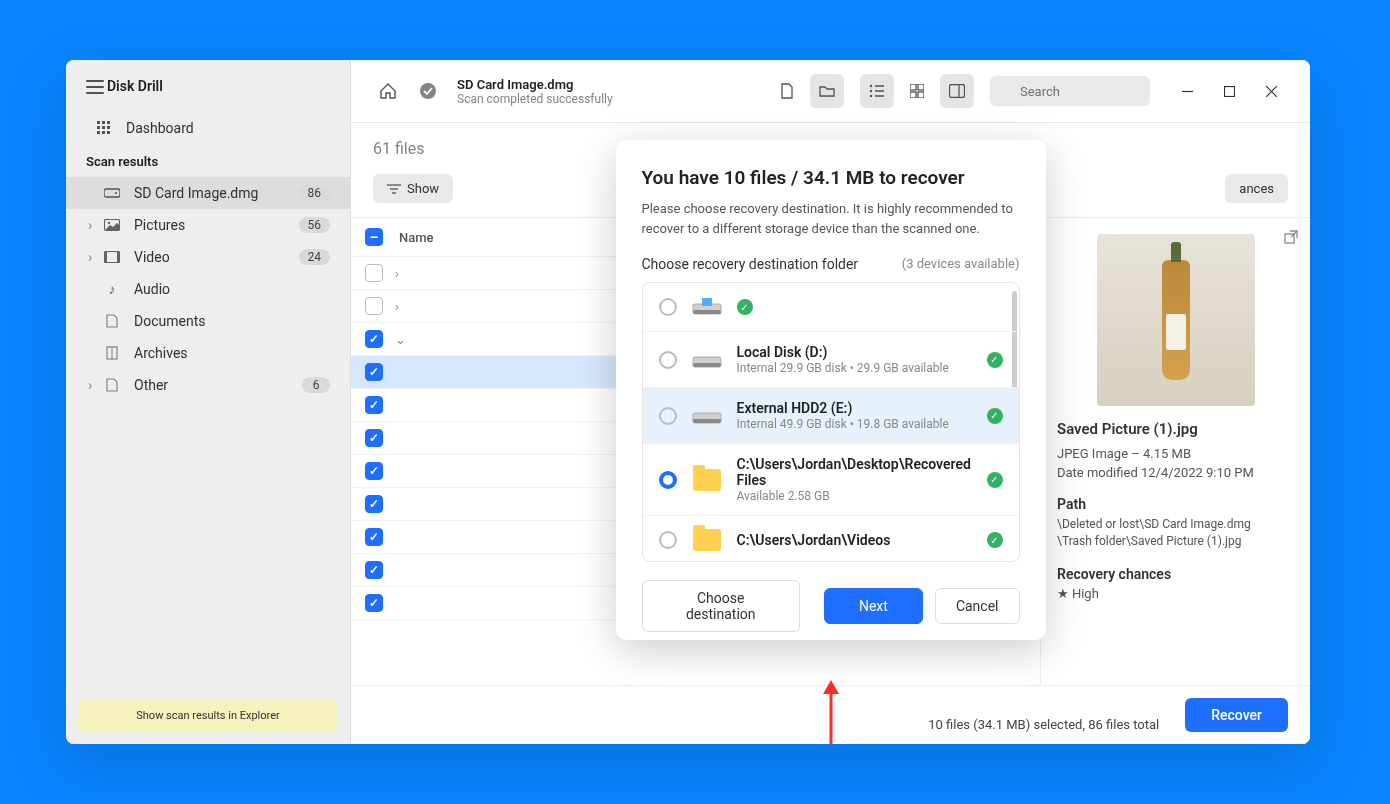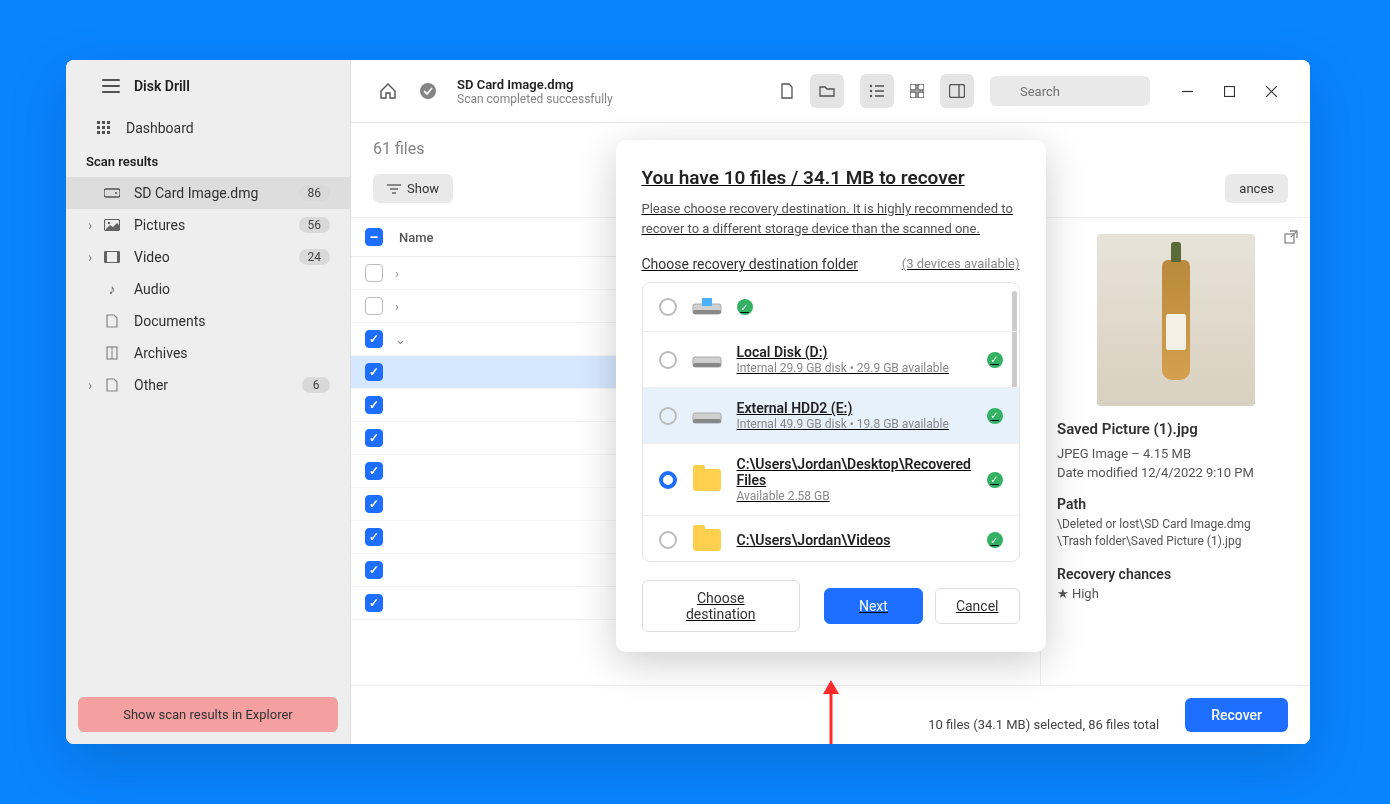--- a/index.html
+++ b/index.html
@@ -1,32 +1,32 @@
 <!DOCTYPE html>
 <html><head>
 <meta charset="utf-8">
 <style>
 * { margin: 0; padding: 0; box-sizing: border-box; font-family: -apple-system, "Segoe UI", Roboto, sans-serif; }
 body { background: linear-gradient(135deg, #0984ff 0%, #0984ff 100%); width: 1390px; height: 804px; position: relative; overflow: hidden; }
 .app-window { position: absolute; top: 60px; left: 66px; width: 1244px; height: 684px; background: #fff; border-radius: 8px; box-shadow: 0 20px 60px rgba(0,0,0,.15); display: flex; overflow: hidden; }
 .sidebar { width: 285px; background: #f5f5f5; border-right: 1px solid #e5e5e5; display: flex; flex-direction: column; }
-.sidebar-header { display: flex; align-items: center; gap: 14px; padding: 18px 36px; }
+.sidebar-header { display: flex; align-items: flex-end; gap: 3px; padding: 18px 20px; }
 .hamburger { width: 18px; height: 14px; display: flex; flex-direction: column; justify-content: space-between; cursor: pointer; }
 .hamburger span { height: 2px; background: #555; border-radius: 1px; }
 .app-title { font-size: 14px; font-weight: 600; color: #222; }
 .sidebar-section { padding: 0 0 10px 0; }
 .sidebar-item { display: flex; align-items: center; gap: 14px; padding: 8px 20px 8px 30px; font-size: 14px; color: #333; cursor: pointer; position: relative; }
 .sidebar-item.level2 { padding-left: 38px; }
 .sidebar-item.active { background: #e4e4e4; }
 .sidebar-item.has-chevron::before { content: "›"; position: absolute; left: 22px; color: #888; font-size: 14px; }
 .sidebar-label { font-size: 13px; font-weight: 600; color: #222; padding: 10px 20px 8px; }
 .sidebar-badge { margin-left: auto; background: #e0e0e0; color: #444; font-size: 12px; padding: 1px 9px; border-radius: 10px; min-width: 28px; text-align: center; }
 .sidebar-icon { width: 16px; color: #666; display: inline-flex; justify-content: center; }
 .sidebar-footer { margin-top: auto; padding: 12px; }
-.explorer-btn { width: 100%; background: #fca5a5; border: none; border-radius: 6px; padding: 10px; font-size: 13px; color: #333; cursor: pointer; }
+.explorer-btn { width: 100%; background: #fef9c3; border: none; border-radius: 6px; padding: 10px; font-size: 11px; color: #333; cursor: pointer; }
 .main { flex: 1; display: flex; flex-direction: column; background: #fff; position: relative; }
 .toolbar { display: flex; align-items: center; gap: 6px; padding: 14px 20px; border-bottom: 1px solid #eee; }
 .toolbar-icon-btn { width: 34px; height: 34px; border-radius: 6px; display: flex; align-items: center; justify-content: center; cursor: pointer; color: #555; }
 .toolbar-icon-btn.filled { background: #ebebeb; }
 .toolbar-spacer { flex: 1; }
 .toolbar-title-block { display: flex; flex-direction: column; margin-left: 6px; }
 .toolbar-title { font-size: 13px; font-weight: 600; color: #222; }
 .toolbar-sub { font-size: 12px; color: #888; }
 .search-box { width: 160px; height: 30px; background: #f0f0f0; border-radius: 6px; display: flex; align-items: center; padding: 0 10px; color: #888; font-size: 13px; gap: 8px; }
 .search-box input { border: none; background: transparent; outline: none; flex: 1; font-size: 13px; margin-left: 20px; }
@@ -58,21 +58,21 @@
 .bottle::before { content: ""; position: absolute; top: -18px; left: 9px; width: 10px; height: 20px; background: #5a6b3a; border-radius: 3px 3px 0 0; }
 .bottle::after { content: ""; position: absolute; bottom: 30px; left: 4px; width: 20px; height: 36px; background: #f5f0e6; border-radius: 2px; }
 .preview-title { font-size: 15px; font-weight: 600; margin-bottom: 8px; }
 .preview-line { font-size: 13px; color: #555; margin-bottom: 4px; }
 .preview-section-title { font-weight: 600; margin-top: 16px; margin-bottom: 4px; font-size: 14px; }
 .preview-path { font-size: 12px; color: #555; line-height: 1.4; }
 .popout { position: absolute; top: 12px; right: 12px; color: #888; cursor: pointer; }
 .footer-bar { display: flex; align-items: flex-end; justify-content: flex-end; gap: 26px; padding: 12px 22px; border-top: 1px solid #eee; background: #fff; font-size: 13px; color: #444; }
 .recover-btn { background: #1e6fff; color: #fff; border: none; border-radius: 6px; padding: 9px 26px; font-size: 14px; font-weight: 500; cursor: pointer; }
 .overlay { position: absolute; inset: 0; background: rgba(255,255,255,.0); pointer-events: none; }
-.modal { position: absolute; top: 80px; left: 50%; transform: translateX(-50%); width: 430px; background: #fff; border-radius: 10px; box-shadow: 0 10px 40px rgba(0,0,0,.2); padding: 26px 26px 20px; pointer-events: auto; text-decoration: underline; }
+.modal { position: absolute; top: 80px; left: 50%; transform: translateX(-50%); width: 430px; background: #fff; border-radius: 10px; box-shadow: 0 10px 40px rgba(0,0,0,.2); padding: 26px 26px 8px; pointer-events: auto; }
 .modal-title { font-size: 19px; font-weight: 600; color: #222; margin-bottom: 10px; }
 .modal-desc { font-size: 13px; color: #555; line-height: 1.5; margin-bottom: 18px; }
 .modal-row-label { display: flex; justify-content: space-between; font-size: 14px; color: #333; margin-bottom: 10px; }
 .modal-row-label .hint { color: #888; font-size: 13px; }
 .dest-list { border: 1px solid #e5e5e5; border-radius: 8px; max-height: 280px; overflow-y: auto; margin-bottom: 18px; position: relative; }
 .dest-item { display: flex; align-items: center; gap: 14px; padding: 12px 16px; border-bottom: 1px solid #f0f0f0; cursor: pointer; position: relative; }
 .dest-item:last-child { border-bottom: none; }
 .dest-item.hl { background: #e7f1fc; }
 .radio { width: 18px; height: 18px; border: 2px solid #bbb; border-radius: 50%; flex-shrink: 0; display: flex; align-items: center; justify-content: center; }
 .radio.sel { border-color: #1e6fff; border-width: 4px; }

